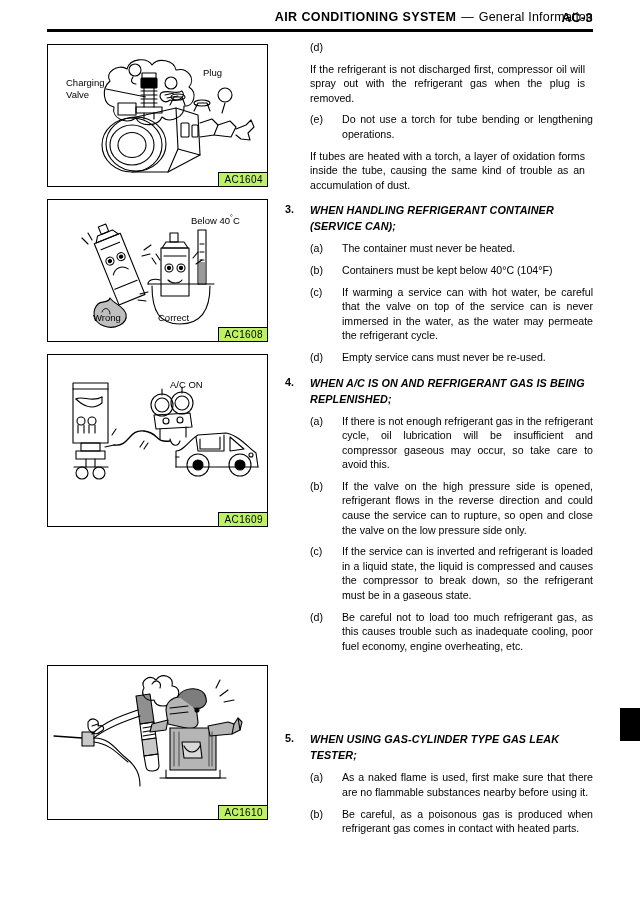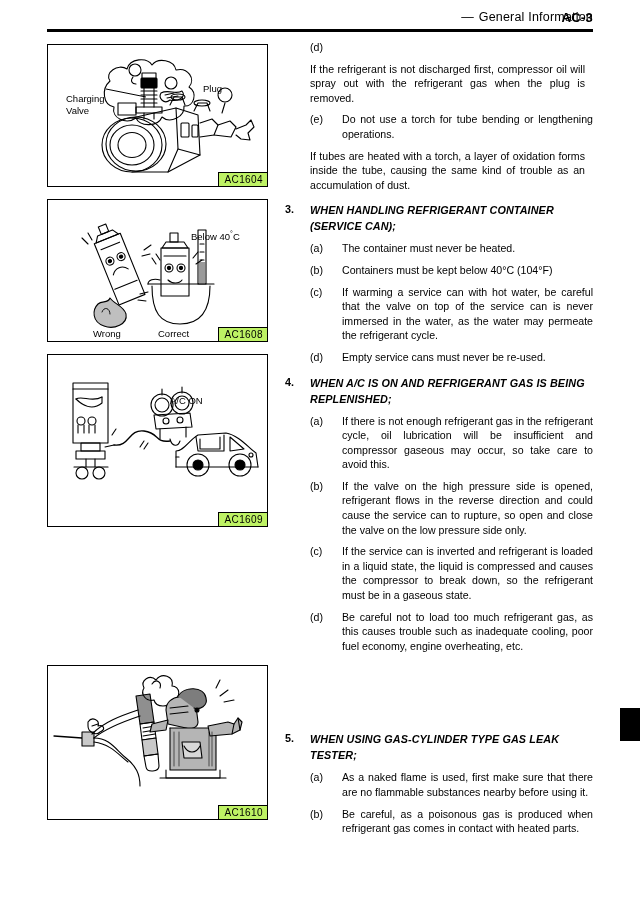--- a/index.html
+++ b/index.html
@@ -88,21 +88,20 @@
     font-size: 10px;
     letter-spacing: 0.4px;
     background: #bef264;
     font-family: "Liberation Sans", sans-serif;
   }
   .fig-label {
     position: absolute;
     font-size: 9.5px;
     white-space: pre-line;
     line-height: 1.25;
-    margin-top: 16px;
   }
   .fig-label.deg sup { font-size: 7px; vertical-align: super; }
 
   .fig-svg { position: absolute; left: 0; top: 0; }
 
   
   #content-column {
     position: absolute;
     left: 285px;
     top: 40px;
@@ -160,20 +159,21 @@
     width: 22px;
     height: 33px;
     background: #000;
   }
 </style>
 </head>
 <body>
 
 <div id="page-header">
   <div class="hdr-line">
+    <span class="hdr-title">AIR CONDITIONING SYSTEM</span>
     <span class="hdr-dash">—</span>
     <span class="hdr-sub">General Information</span>
   </div>
   <div class="hdr-page">AC-3</div>
 </div>
 <div id="header-rule"></div>
 
 <div class="figure-panel" id="figure-1">
   <svg class="fig-svg" width="219" height="141" viewBox="0 0 219 141">
     <g fill="none" stroke="#000" stroke-width="1.1" stroke-linejoin="round" stroke-linecap="round">

